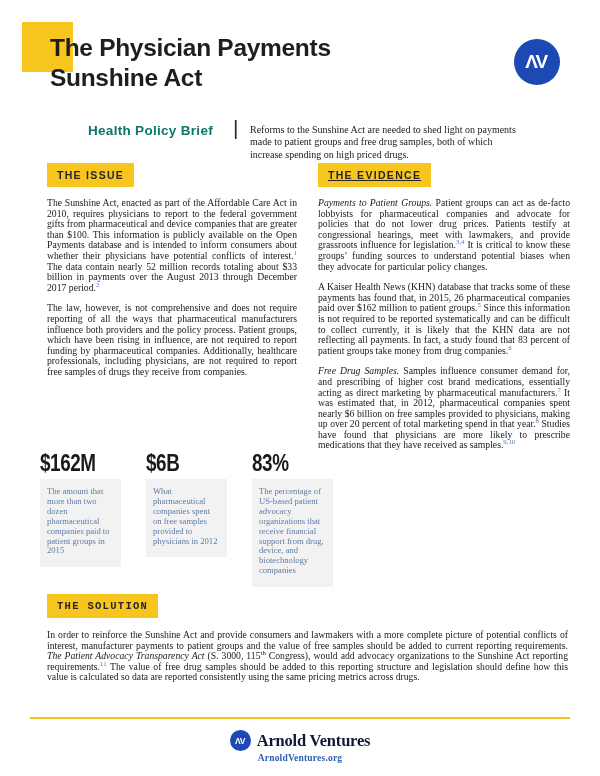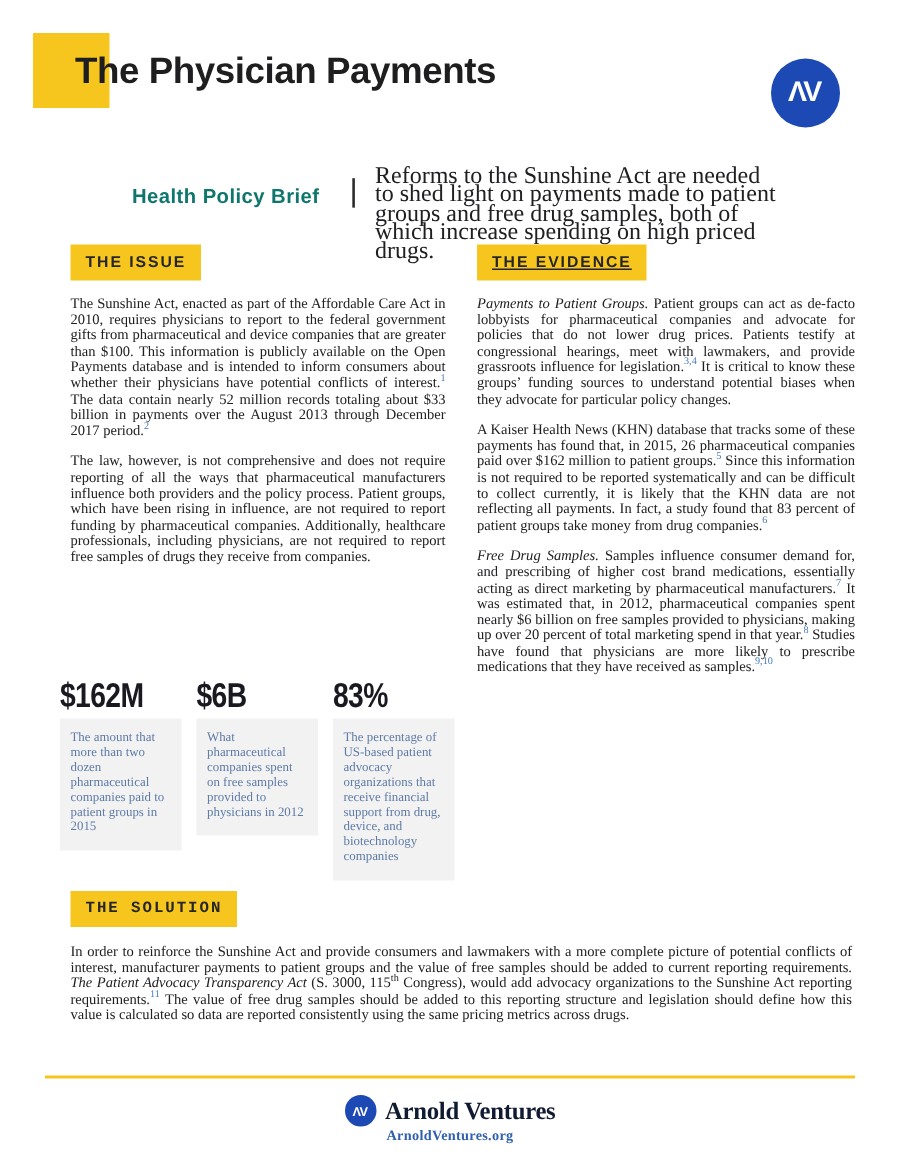--- a/index.html
+++ b/index.html
@@ -25,42 +25,42 @@
   }
   .brief-label {
     position:absolute; left:88px; top:123px;
     font-family:"Liberation Sans", sans-serif; font-weight:bold; font-size:13.5px;
     letter-spacing:0.3px; color:#0f766e;
   }
   .brief-sep {
     position:absolute; left:233px; top:116px;
     font-family:"Liberation Sans", sans-serif; font-weight:300; font-size:21px; color:#2a2a2a;
   }
-  .intro { position:absolute; left:250px; top:112px; width:268px; font-size:16px; line-height:12.4px; }
+  .intro { position:absolute; left:250px; top:124px; width:268px; font-size:10px; line-height:12.4px; }
 
   
   .section-heading {
     position:absolute; background:#F6C51E; color:#26262a;
     font-family:"Liberation Sans", sans-serif; font-weight:bold;
     font-size:10.5px; letter-spacing:1.3px; padding:6px 10px;
   }
   .h-issue    { left:47px;  top:163px; }
   .h-evidence { left:318px; top:163px;text-decoration:underline; }
   .h-solution { left:47px;  top:594px;font-family:Liberation Mono, monospace; }
 
   
   .col-left  { position:absolute; left:47px;  top:198px; width:250px; }
   .col-right { position:absolute; left:318px; top:198px; width:252px; }
   .body-p { font-size:9.7px; line-height:10.6px; text-align:justify; margin-bottom:10px; color:#202024; }
   .lead-italic { font-style:italic; }
   sup.cite { color:#4A7CBF; font-size:6.8px; line-height:0; vertical-align:super; }
   sup.ord  { font-size:6.8px; line-height:0; vertical-align:super; }
 
   
-  .stats { position:absolute; left:40px; top:450px; display:flex; gap:10px; align-items:flex-start; }
+  .stats { position:absolute; left:40px; top:450px; display:flex; gap:25px; align-items:flex-start; }
   .stat { width:81px; }
   .stat-value {
     font-family:"Liberation Sans", sans-serif; font-weight:bold; font-size:23px;
     letter-spacing:-0.5px; color:#191920; height:26px;
     transform:scaleX(0.82); transform-origin:0 100%; white-space:nowrap;
   }
   .stat-card {
     margin-top:3px; background:#F2F2F3; padding:8px 7px 11px;
     font-size:8.6px; line-height:9.9px; color:#5E7BA6;
   }
@@ -82,20 +82,21 @@
   .footer-site { text-align:center; font-family:"Liberation Serif", serif; font-weight:bold; font-size:9.5px; color:#2F5FAE; margin-top:2px; letter-spacing:0.2px; }
 </style>
 </head>
 <body>
 
 <div class="page">
 
   <div class="accent-square"></div>
   <h1 class="title">
     <span>The Physician Payments</span><br>
+    <span>Sunshine Act</span>
   </h1>
   <div class="logo-circle">
     <span>ΛV</span>
   </div>
   <div class="brief-label">Health Policy Brief</div>
   <div class="brief-sep">|</div>
   <p class="intro">Reforms to the Sunshine Act are needed to shed light on payments made to patient groups and free drug samples, both of which increase spending on high priced drugs.</p>
 
   <div class="section-heading h-issue">THE ISSUE</div>
   <div class="section-heading h-evidence">THE EVIDENCE</div>

